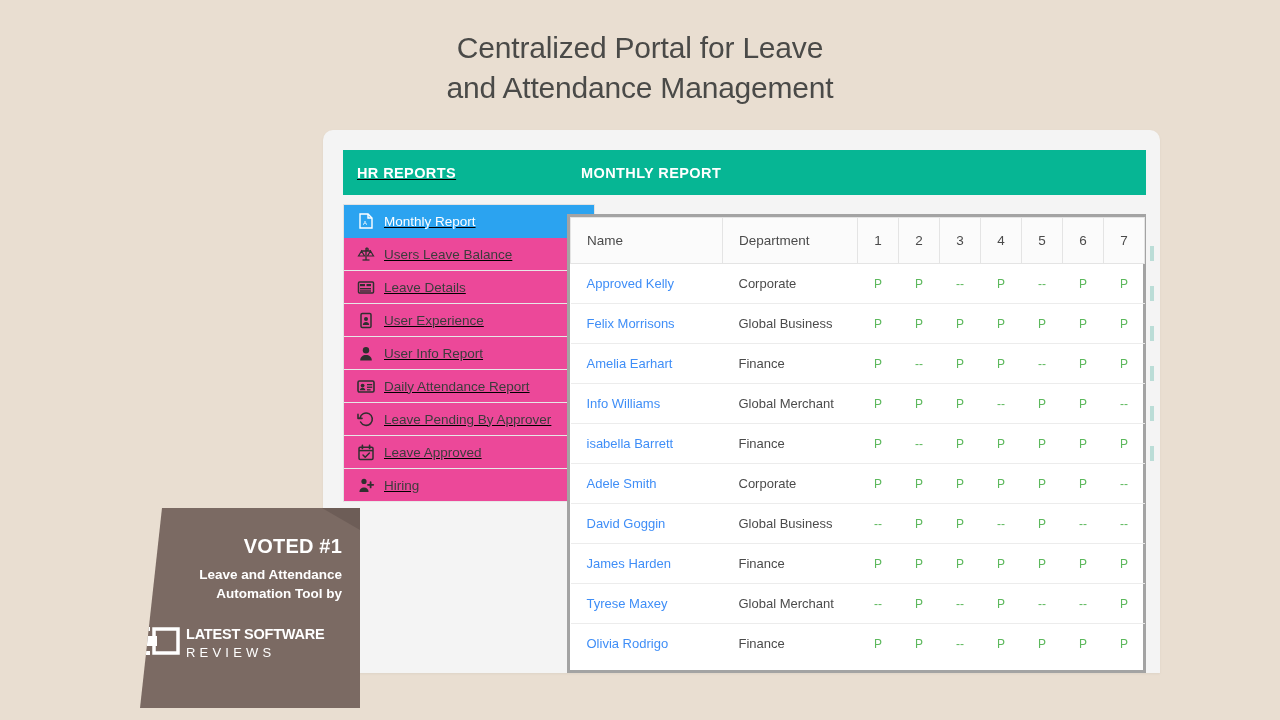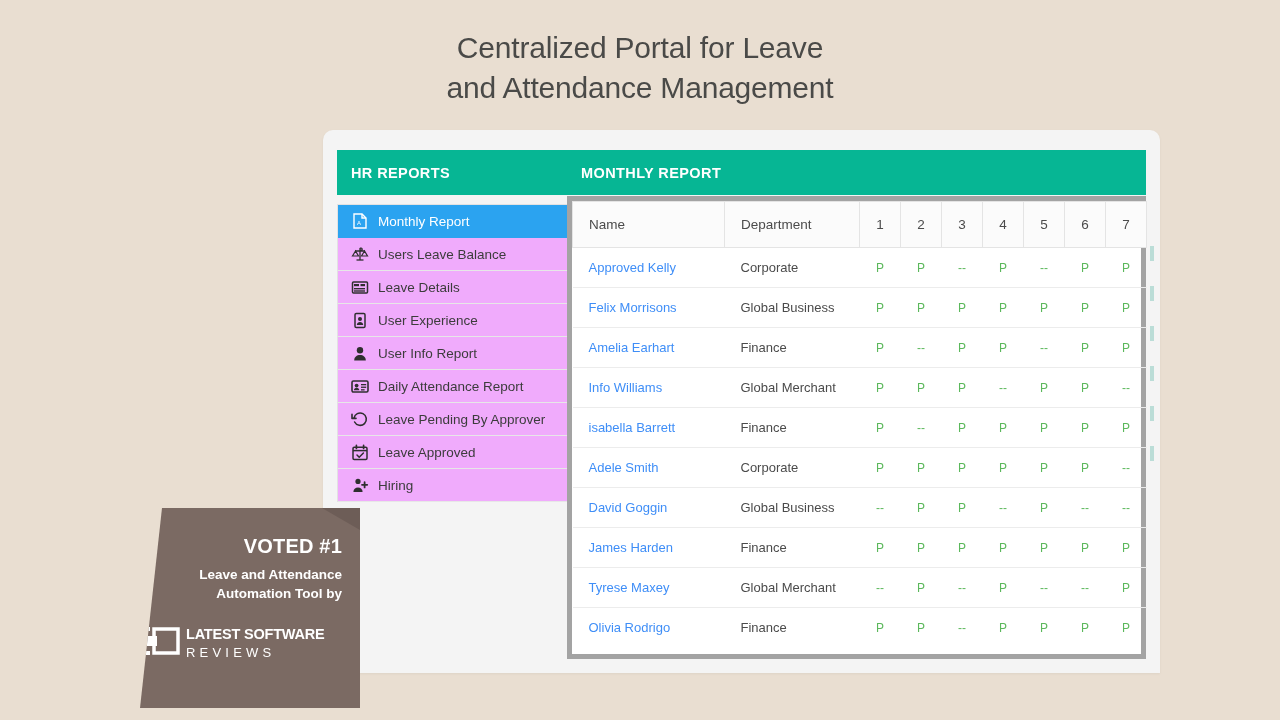--- a/index.html
+++ b/index.html
@@ -34,23 +34,24 @@
     width: 837px;
     height: 543px;
     background: #f4f4f4;
     border-radius: 10px 10px 0 0;
     box-shadow: 0 1px 3px rgba(0,0,0,0.05);
   }
 
   
   .sidebar {
     position: absolute;
-    left: 14px;
+    left: 20px;
     top: 20px;
     width: 252px;
+    text-decoration: underline;
   }
   .sidebar-header {
     height: 45px;
     background: #06b694;
     color: #ffffff;
     font-size: 14.5px;
     font-weight: 700;
     letter-spacing: 0.4px;
     display: flex;
     align-items: center;
@@ -63,21 +64,21 @@
     border-bottom: none;
   }
   .sidebar-item {
     height: 33px;
     display: flex;
     align-items: center;
     padding-left: 12px;
     border-bottom: 1px solid #e7e7e7;
     font-size: 13.5px;
     color: #3c3c3c;
-    background: #f0abfc;
+    background: #ec4899;
     white-space: nowrap;
   }
   .sidebar-item.active {
     background: #2ba3f0;
     color: #ffffff;
     border-bottom-color: #2ba3f0;
   }
   .sidebar-item .s-icon {
     width: 20px;
     height: 16px;
@@ -101,23 +102,23 @@
     background: #06b694;
     color: #ffffff;
     font-size: 14.5px;
     font-weight: 700;
     letter-spacing: 0.4px;
     display: flex;
     align-items: center;
     padding-left: 14px;
   }
   .table-wrap {
-    margin-top: 1px;
+    margin-top: 19px;
     background: #ffffff;
-    border: 5px solid #a3a3a3;
+    border: 3px solid #a3a3a3;
     padding-bottom: 6px;
   }
   table.report {
     width: 100%;
     border-collapse: collapse;
     table-layout: fixed;
   }
   table.report th {
     font-weight: 400;
     font-size: 13.5px;

